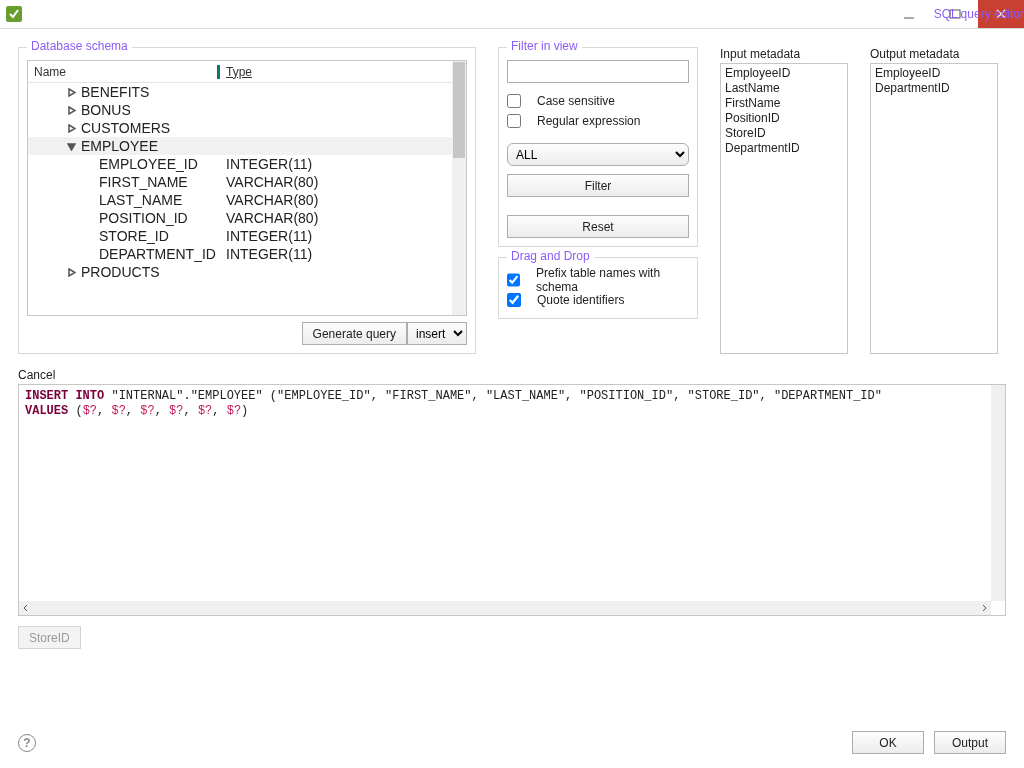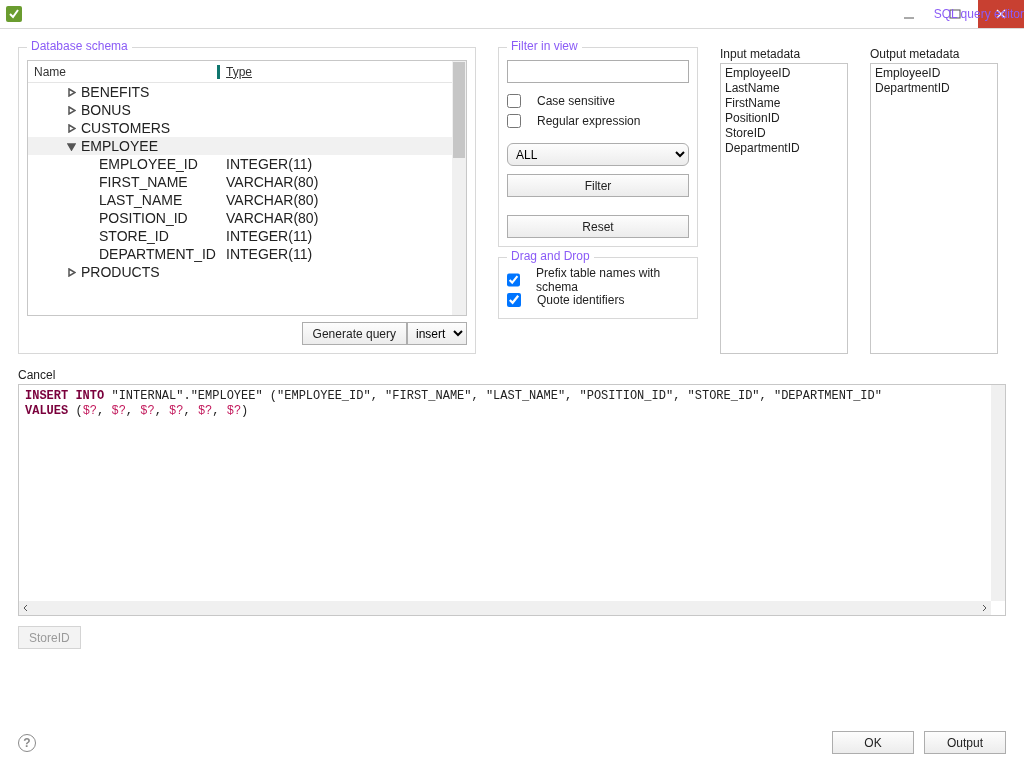--- a/index.html
+++ b/index.html
@@ -76,21 +76,21 @@
   .query-hscroll { position:absolute; left:0; right:14px; bottom:0; height:14px; background:#f0f0f0; display:flex; align-items:center; }
   .query-hscroll .arrow { width:14px; height:14px; display:flex; align-items:center; justify-content:center; }
   .query-hscroll .track { flex:1; }
 
   .validate-row { margin-top:10px; }
   .btn.disabled { color:#9a9a9a; background:#f3f3f3; border-color:#d4d4d4; }
 
   .bottom-row { position:absolute; left:18px; right:18px; bottom:14px; display:flex; align-items:center; }
   .help-icon { width:18px; height:18px; border:1.5px solid #8a8a8a; border-radius:50%; display:flex; align-items:center; justify-content:center; color:#8a8a8a; font-size:12px; font-weight:bold; }
   .bottom-row .spacer { flex:1; }
-  .bottom-row .btn { width:82px; justify-content:center; margin-left:10px; }
+  .bottom-row .btn { width:72px; justify-content:center; margin-left:10px; }
 </style>
 </head>
 <body>
 
 <div class="titlebar">
   <div class="appicon">
     <svg viewBox="0 0 12 12">
         <path d="M2 6 L5 9 L10 2" stroke="#fff" stroke-width="2" fill="none"></path>
       </svg>
   </div>

